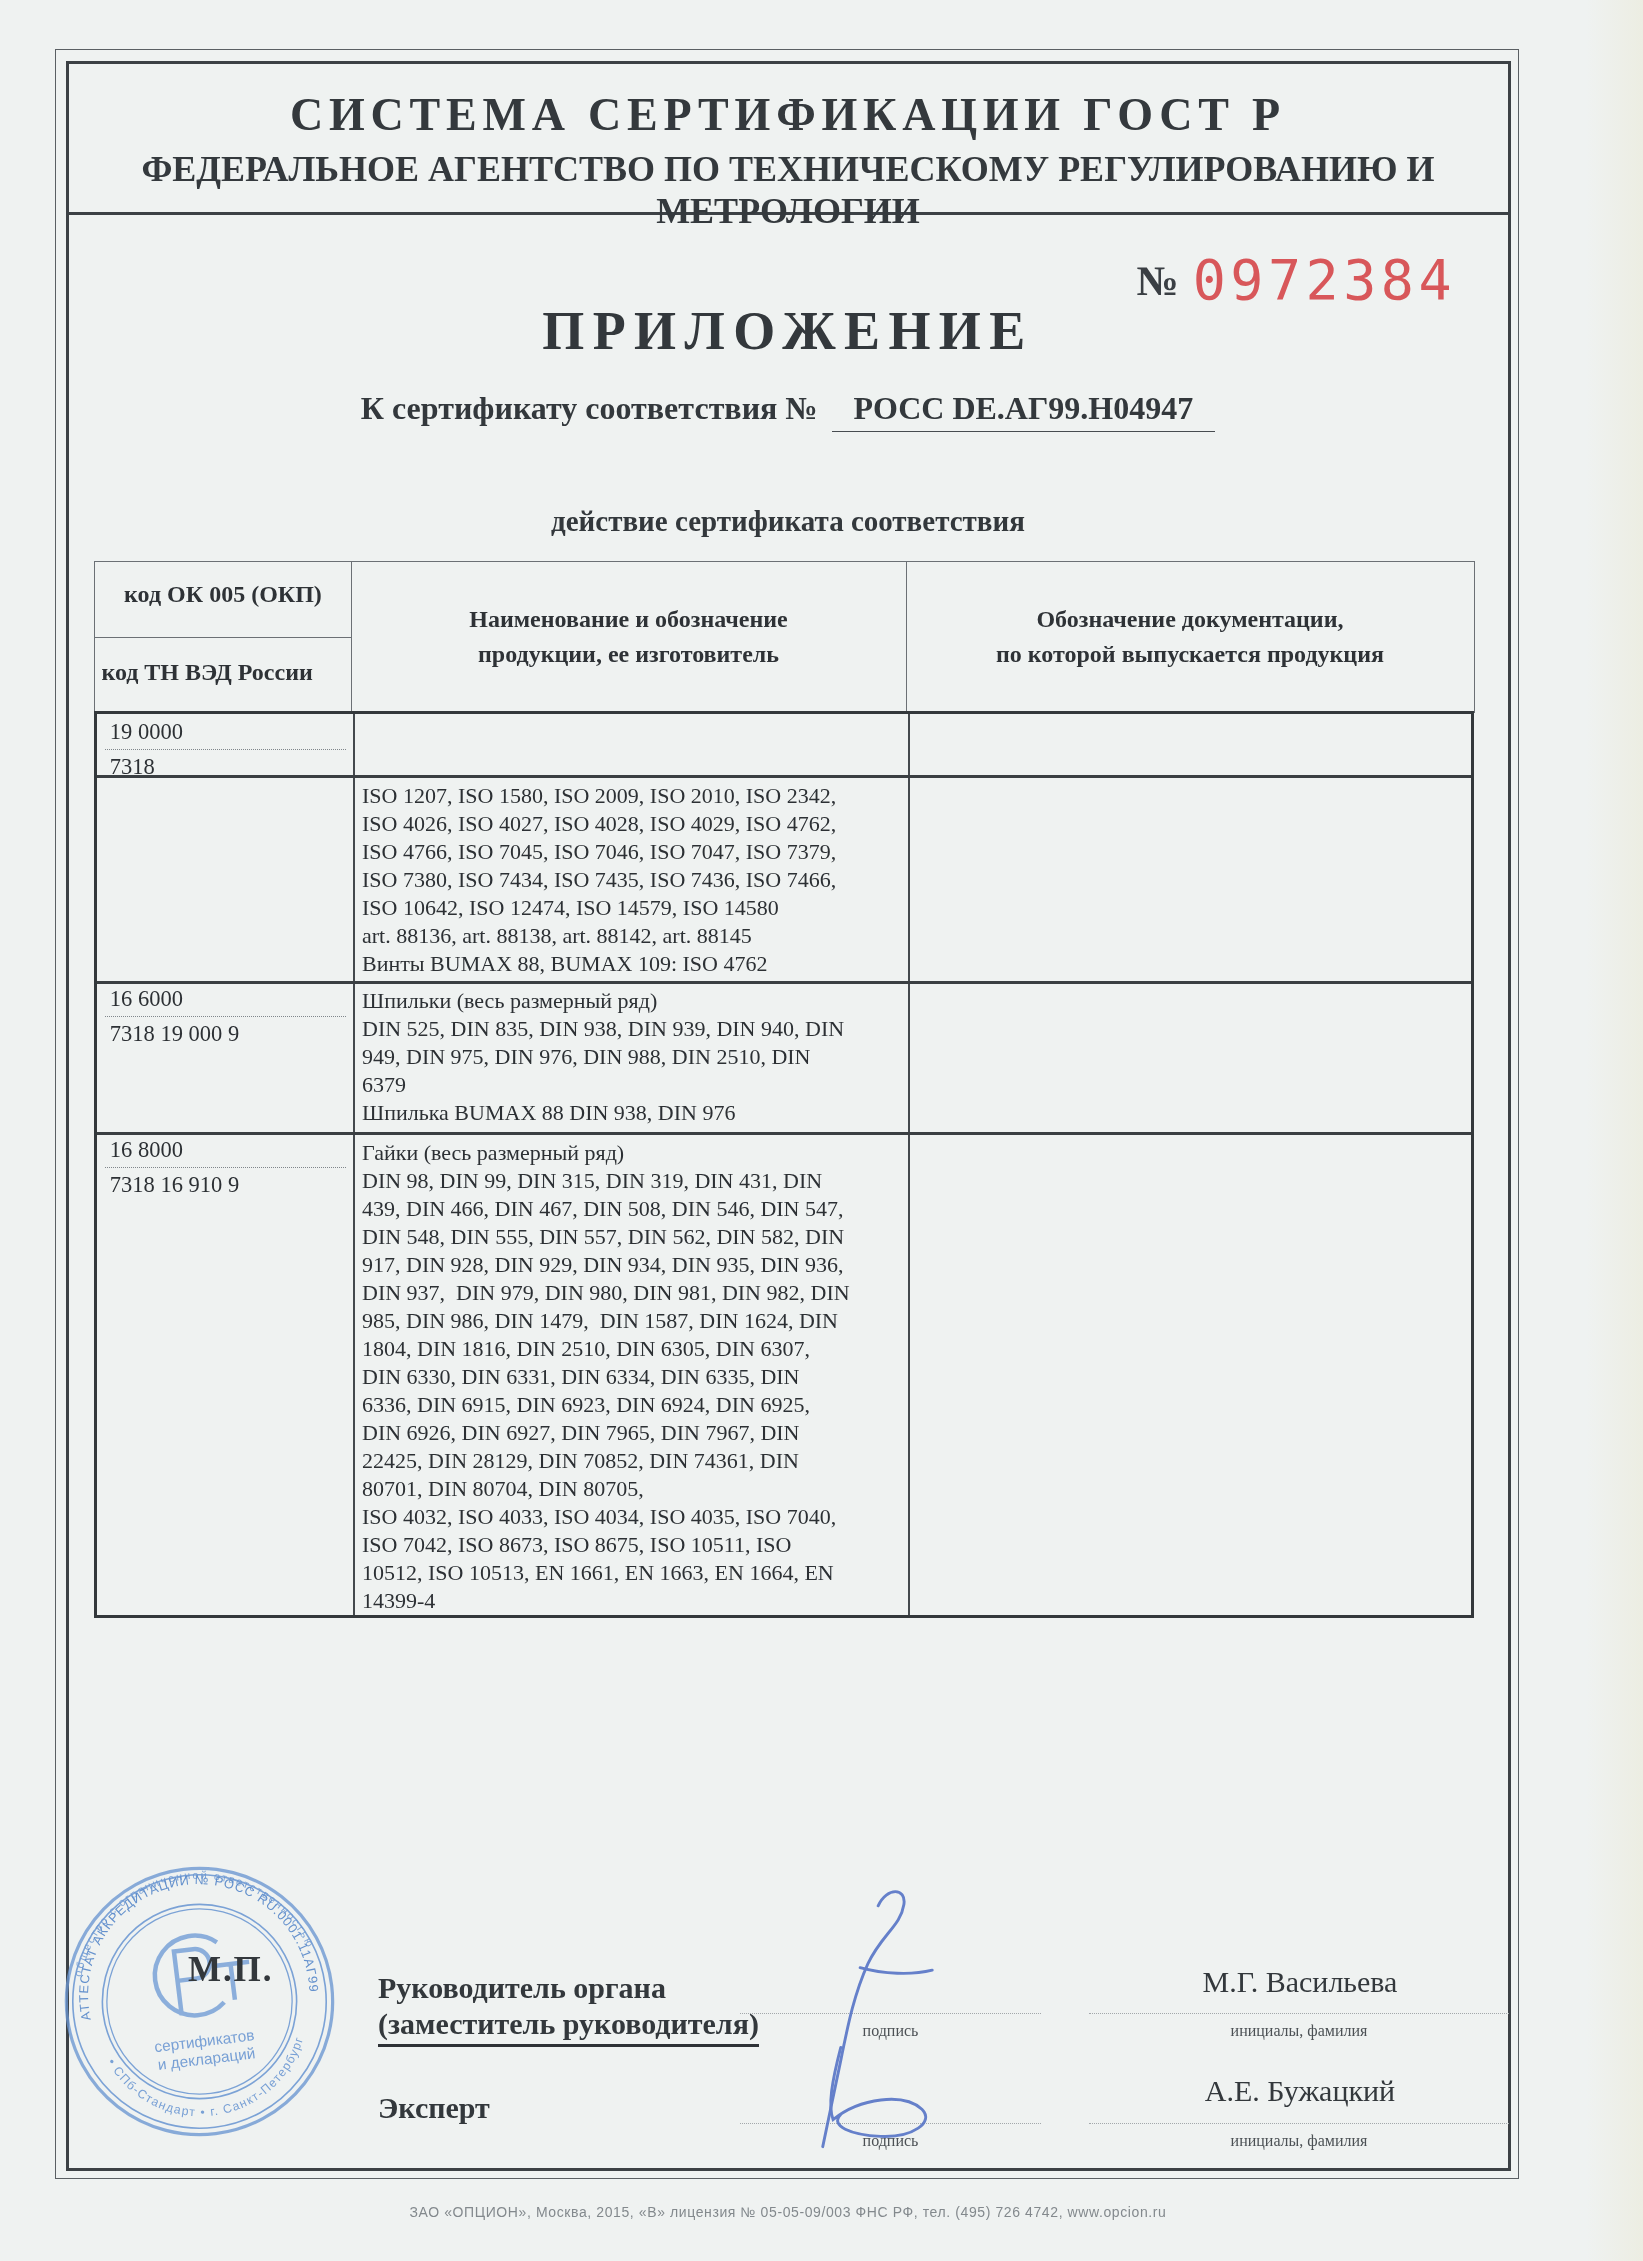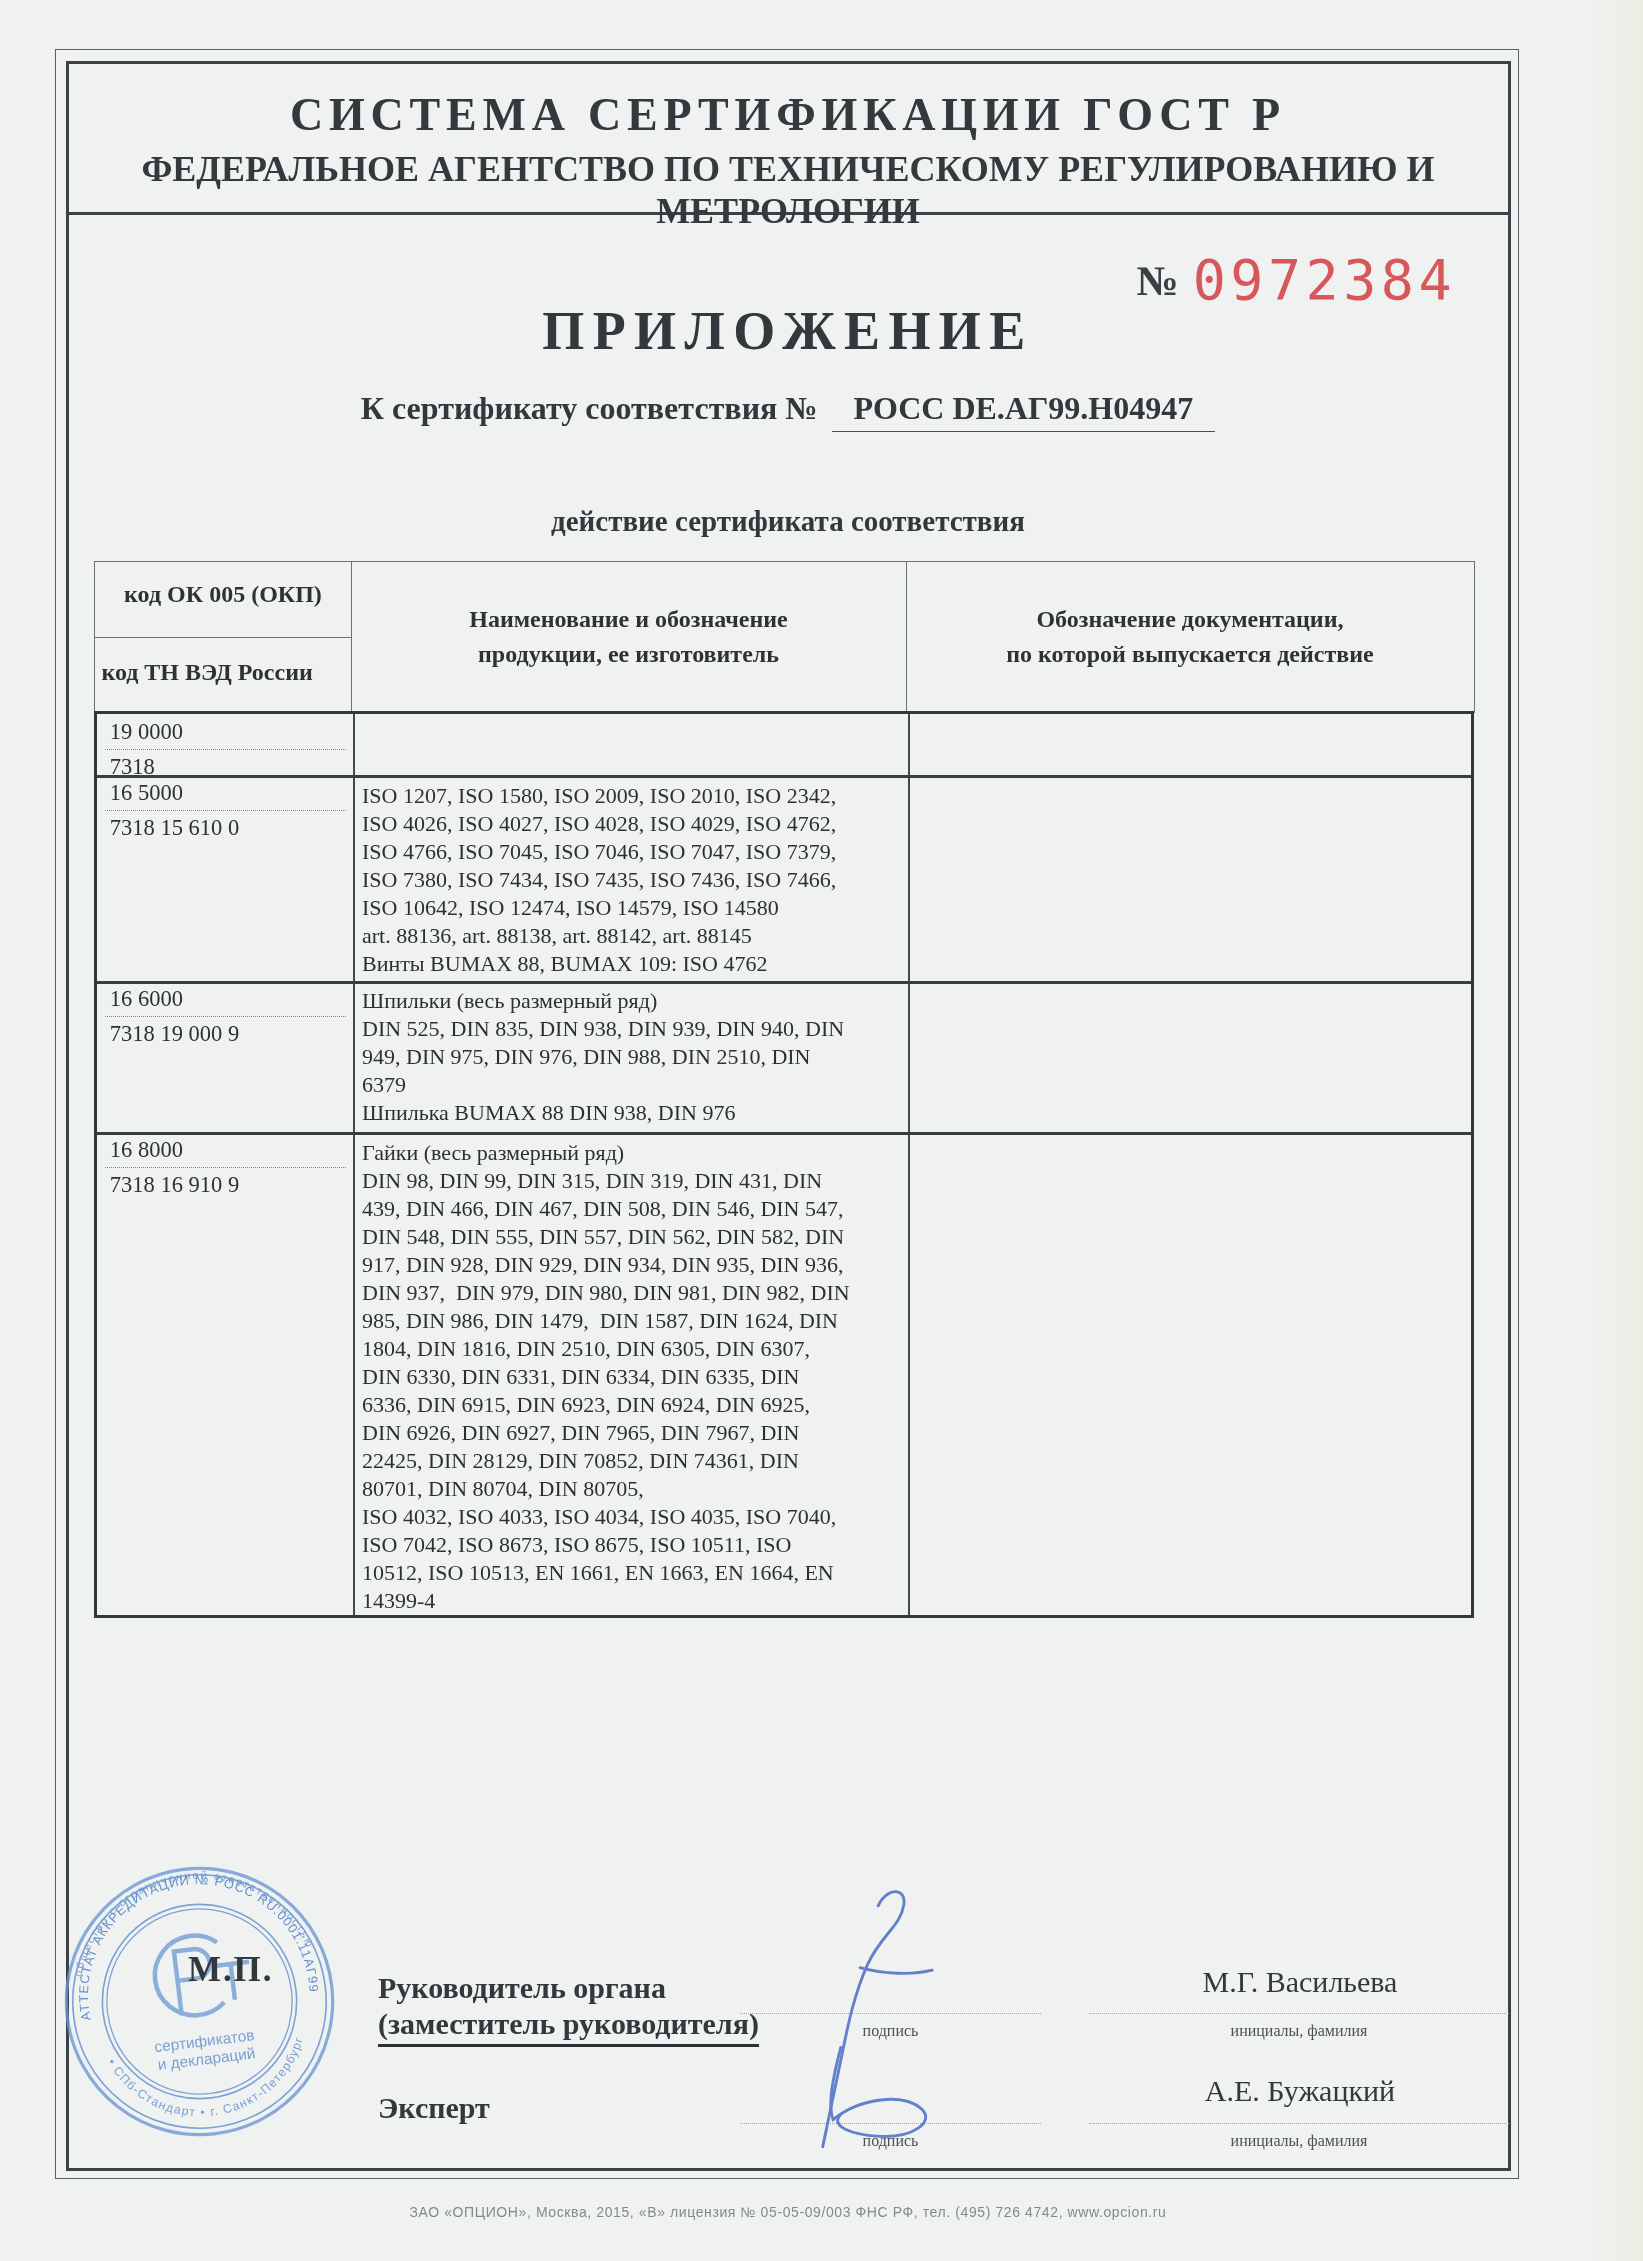--- a/index.html
+++ b/index.html
@@ -95,42 +95,37 @@
 
   <div class="thead">
     <div class="vl" style="left:256px"></div>
     <div class="vl" style="left:811px"></div>
     <div class="hl"></div>
     <div class="th-okp">код ОК 005 (ОКП)</div>
     <div class="th-tnved">код ТН ВЭД России</div>
     <div class="th-col" style="left:256px;width:555px">Наименование и обозначение
 продукции, ее изготовитель</div>
     <div class="th-col" style="left:811px;width:568px">Обозначение документации,
-по которой выпускается действие</div>
+по которой выпускается продукция</div>
   </div>
 
   <div class="tbody">
     <div class="vl" style="left:256px"></div>
     <div class="vl" style="left:811px"></div>
     <div class="rl" style="top:61px"></div>
     <div class="rl" style="top:267px"></div>
     <div class="rl" style="top:418px"></div>
 
     <div class="codecell" style="top:3.9px">
       <div class="ct">19 0000</div>
       <div class="dots"></div>
       <div class="cb">7318</div>
     </div>
     <div class="prodcell" style="top:5.1px"></div>
 
-    <div class="codecell" style="top:65px">
-      <div class="ct">16 5000</div>
-      <div class="dots"></div>
-      <div class="cb">7318 15 610 0</div>
-    </div>
     <div class="prodcell" style="top:68px">ISO 1207, ISO 1580, ISO 2009, ISO 2010, ISO 2342,
 ISO 4026, ISO 4027, ISO 4028, ISO 4029, ISO 4762,
 ISO 4766, ISO 7045, ISO 7046, ISO 7047, ISO 7379,
 ISO 7380, ISO 7434, ISO 7435, ISO 7436, ISO 7466,
 ISO 10642, ISO 12474, ISO 14579, ISO 14580
 art. 88136, art. 88138, art. 88142, art. 88145
 Винты BUMAX 88, BUMAX 109: ISO 4762</div>
 
     <div class="codecell" style="top:271px">
       <div class="ct">16 6000</div>

